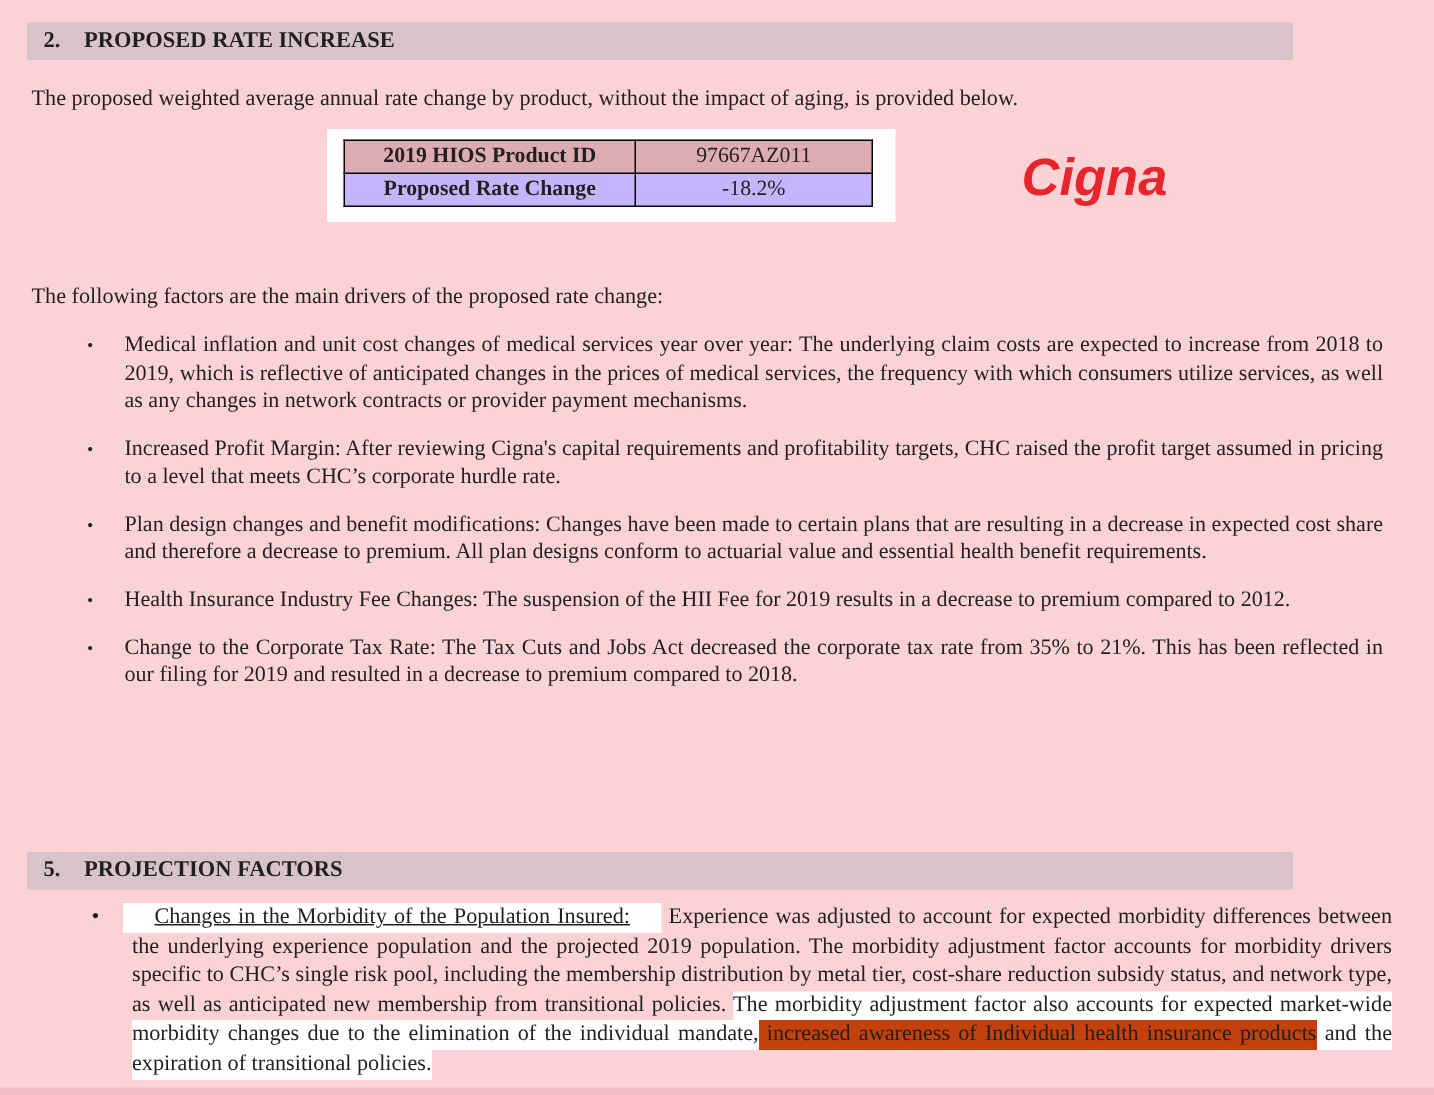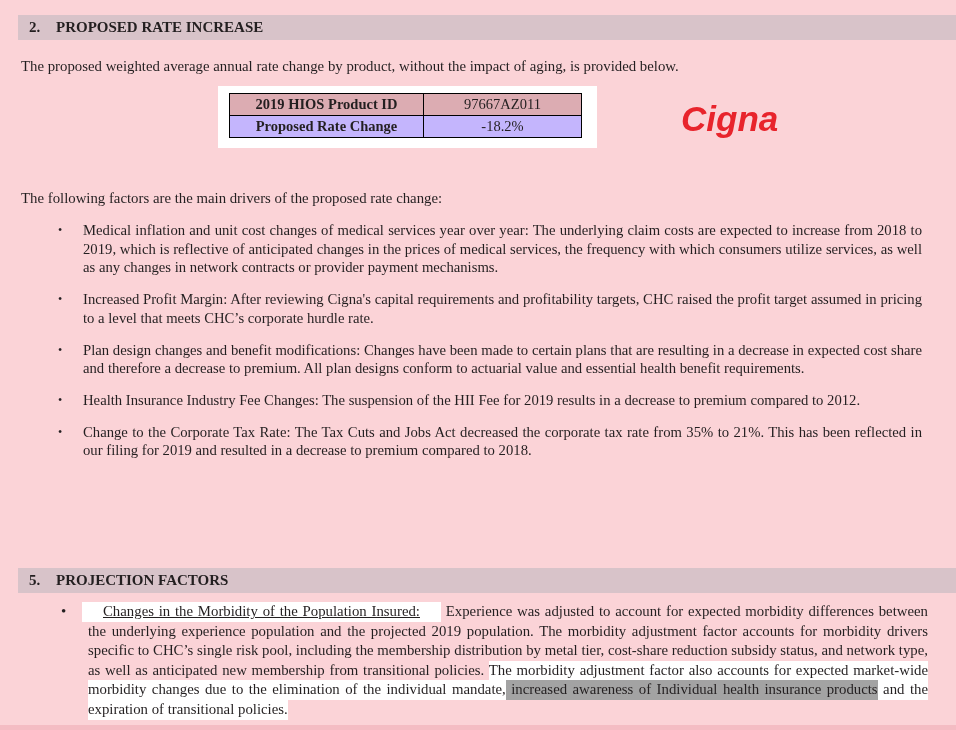--- a/index.html
+++ b/index.html
@@ -5,21 +5,21 @@
   html,body{margin:0;padding:0;}
   .page{
     position:relative;
     width:956px;height:730px;
     background:#fbd3d7;
     font-family:"Liberation Serif",serif;
     color:#231f20;
     overflow:hidden;
   }
   .band{
-    position:absolute;left:18px;width:938px;height:25px;
+    position:absolute;left:18px;width:844px;height:25px;
     background:#d8c3c9;
     font-weight:bold;font-size:15px;line-height:25px;
   }
   .band-num{display:inline-block;margin-left:11px;width:27px;}
   .band1{top:15px;}
   .band2{top:525px;margin-top:43px;}
   .para{position:absolute;margin:0;font-size:14.8px;white-space:nowrap;}
   .p1{left:21px;top:58px;}
   .p2{left:21px;top:190px;}
   .p3{left:23px;top:578px;}
@@ -48,21 +48,21 @@
   .bullet-item{display:flex;margin-bottom:13px;font-size:14.7px;line-height:18.7px;}
   .marker{flex:none;width:25px;font-size:12px;line-height:18.7px;padding-left:2px;}
   .btext{flex:1;text-align:justify;}
   .morbidity{
     position:absolute;left:88px;top:602px;width:840px;
     font-size:14.8px;line-height:19.6px;text-align:justify;
   }
   .marker2{position:absolute;left:-27px;top:0;font-size:15px;}
   .hl-head{background:#ffffff;text-decoration:underline;padding:1px 21px 3px;margin-left:-6px;}
   .hl-white{background:#ffffff;padding:1px 0 3px;}
-  .hl-pink{background:#a3a3a3;padding:1px 0 3px;}
+  .hl-pink{background:#c2410c;padding:1px 0 3px;}
   .bottom-strip{position:absolute;left:0;bottom:0;width:956px;height:5px;background:#f4bcc3;}
 </style>
 </head>
 <body>
 
 <div class="page">
 
   <div class="band band1">
     <span class="band-num">2.</span><span class="band-title">PROPOSED RATE INCREASE</span>
   </div>

